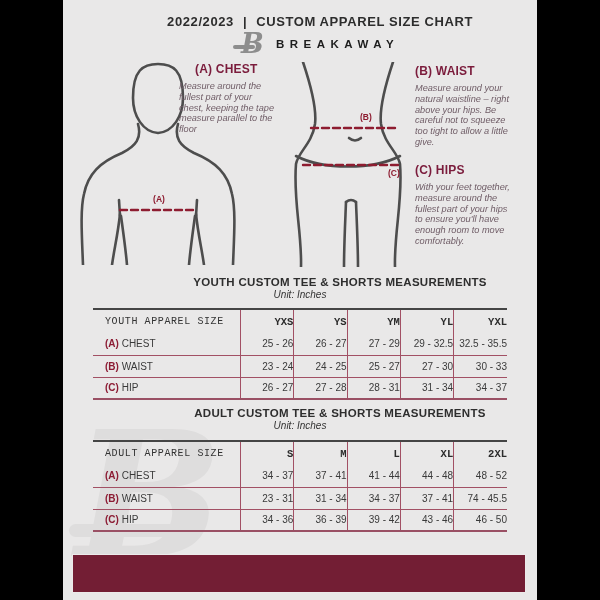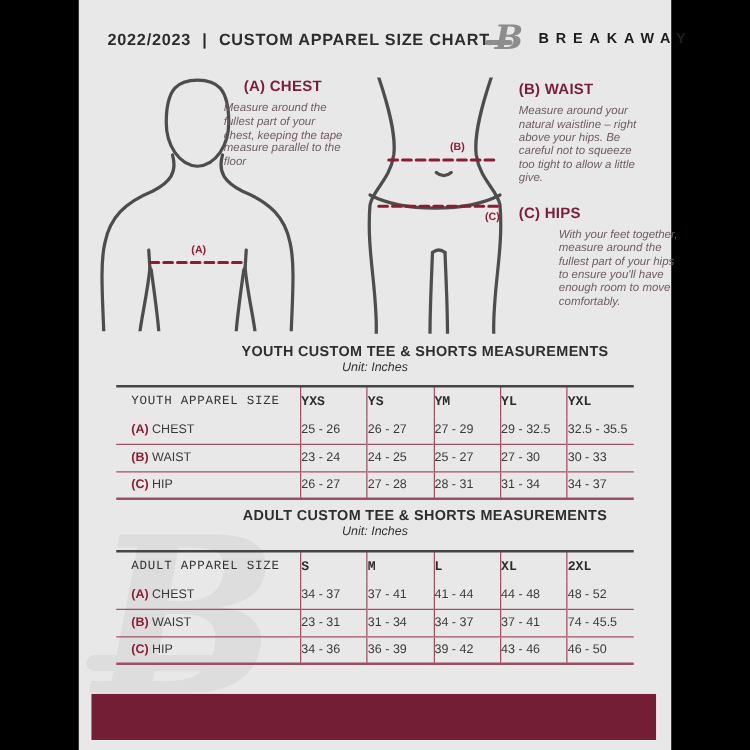--- a/index.html
+++ b/index.html
@@ -9,21 +9,21 @@
 
   
   .wm{position:absolute;left:12px;top:412px;z-index:0;}
   .wm .wb{font-family:"DejaVu Serif",serif;font-style:italic;font-weight:700;
           font-size:175px;line-height:165px;color:#dedddd;display:block;}
   .wm .wbar{position:absolute;left:-6px;top:112px;width:112px;height:13px;
             background:#dedddd;border-radius:7px;}
 
   
   .hdr{position:absolute;left:0;top:14px;width:514px;height:34px;display:flex;
-       align-items:center;justify-content:space-between;padding:0 23px;box-sizing:border-box;z-index:1;}
+       align-items:center;justify-content:space-between;padding:0 23px;box-sizing:border-box;z-index:1;flex-direction:column;}
   .hdr-title{display:flex;gap:9px;font-weight:700;font-size:13px;color:#2d2d2d;
              letter-spacing:.6px;white-space:nowrap;}
   .hdr-right{display:flex;align-items:center;gap:9px;}
   .logo{position:relative;width:26px;height:30px;}
   .logo .lb{font-family:"DejaVu Serif",serif;font-style:italic;font-weight:700;
             font-size:27px;line-height:30px;color:#8d8d8d;}
   .logo .lbar{position:absolute;left:-8px;top:16px;width:22px;height:3.5px;
               background:#8d8d8d;border-radius:2px;}
   .brand{font-weight:700;font-size:11.5px;letter-spacing:5.5px;color:#1d1d1d;}
 
@@ -39,21 +39,21 @@
   
   .sec-title{position:absolute;left:0;width:554px;text-align:center;z-index:1;
              font-weight:700;font-size:11.5px;color:#2e2e2e;letter-spacing:.3px;}
   .sec-unit{position:absolute;left:0;width:474px;text-align:center;z-index:1;
             font-style:italic;font-size:10px;color:#333;}
 
   
   table.tbl{position:absolute;left:30px;width:414px;z-index:1;border-collapse:collapse;
             table-layout:fixed;border-top:2px solid #454545;border-bottom:2px solid #9a5064;}
   .tbl td,.tbl th{border-left:1.5px solid #a25064;font-size:10px;color:#3a3a3a;
-                  text-align:left;padding:0;}
+                  text-align:right;padding:0;}
   .tbl td:first-child,.tbl th:first-child{border-left:none;width:135px;text-align:left;
                   padding-left:12px;}
   .tbl tr{border-bottom:1.5px solid #a25064;}
   .tbl tr:last-child{border-bottom:none;}
   .tbl thead tr{height:24px;}
   .tbl tbody tr{height:22px;}
   .tbl th{font-weight:700;font-size:10.5px;color:#2c2c2c;font-family:Liberation Mono, monospace;}
   .tbl th:first-child{font-weight:400;font-size:10px;letter-spacing:.6px;color:#333;}
   .rowkey{color:#8c1c34;font-weight:700;}
 
@@ -115,21 +115,21 @@
     <span class="marker" style="left:297px;top:112px;">(B)</span>
     <span class="marker" style="left:325px;top:168px;">(C)</span>
 
     <div class="mg-head" style="left:132px;top:62px;">(A) CHEST</div>
     <div class="mg-body" style="left:116px;top:81px;width:100px;">Measure around the fullest part of your chest, keeping the tape measure parallel to the floor</div>
 
     <div class="mg-head" style="left:352px;top:64px;">(B) WAIST</div>
     <div class="mg-body" style="left:352px;top:83px;width:102px;">Measure around your natural waistline – right above your hips. Be careful not to squeeze too tight to allow a little give.</div>
 
     <div class="mg-head" style="left:352px;top:163px;">(C) HIPS</div>
-    <div class="mg-body" style="left:352px;top:182px;width:102px;margin-left:32px;">With your feet together, measure around the fullest part of your hips to ensure you'll have enough room to move comfortably.</div>
+    <div class="mg-body" style="left:352px;top:182px;width:102px;">With your feet together, measure around the fullest part of your hips to ensure you'll have enough room to move comfortably.</div>
 
     <div class="sec-title" style="top:276px;">YOUTH CUSTOM TEE &amp; SHORTS MEASUREMENTS</div>
     <div class="sec-unit" style="top:289px;">Unit: Inches</div>
 
     <table class="tbl" style="top:308px;">
       <thead>
         <tr>
           <th>YOUTH APPAREL SIZE</th>
           <th>YXS</th>
           <th>YS</th>

